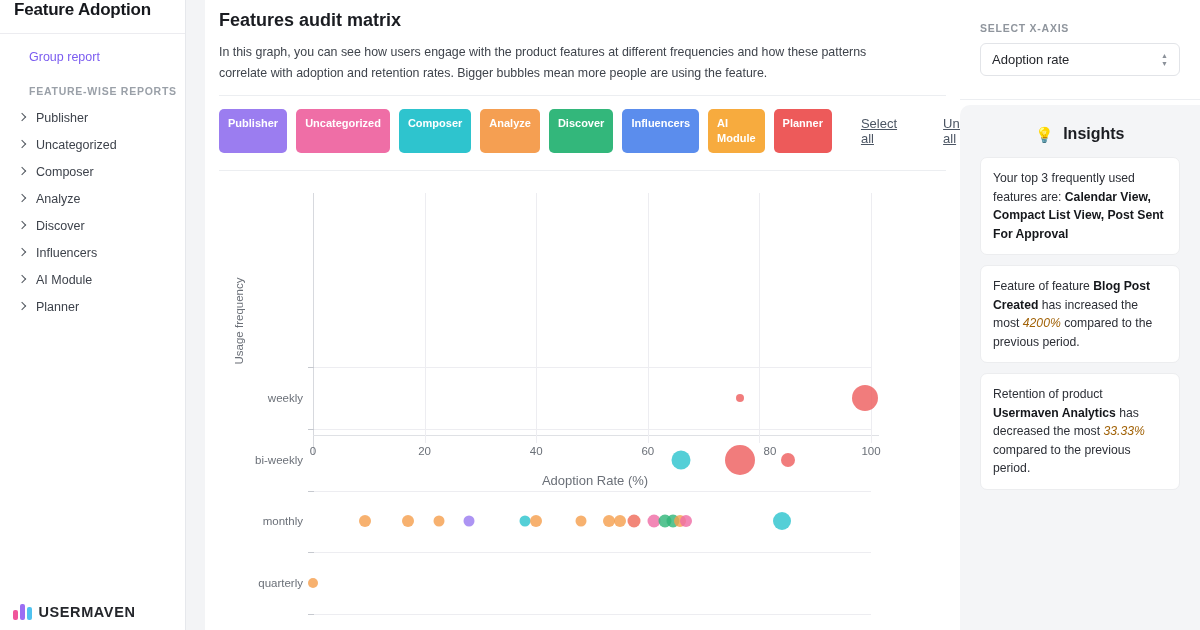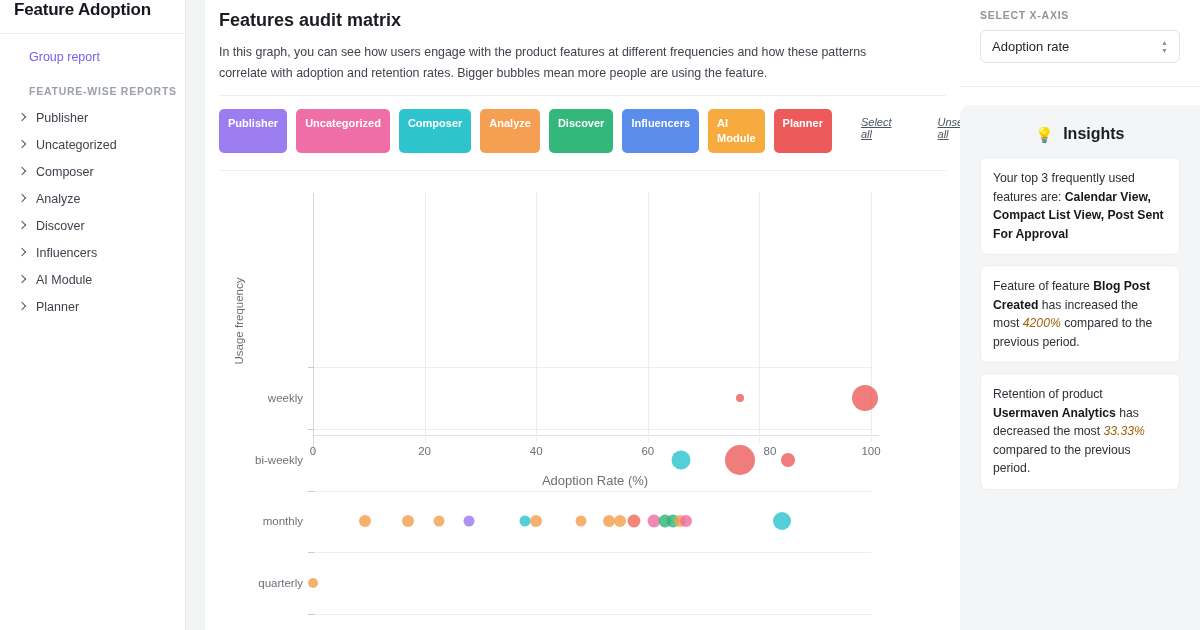--- a/index.html
+++ b/index.html
@@ -91,24 +91,23 @@
   }
   .chip {
     border-radius: 5px; color: #ffffff;
     font-size: 11px; font-weight: 600;
     padding: 7px 9px; min-height: 29px;
     display: flex; align-items: flex-start;
     cursor: pointer; line-height: 15px;
     white-space: pre-line;
   }
   .link-all {
-    font-size: 11px; color: #4b5563;
+    font-size: 13px; color: #4b5563;
     text-decoration: underline; cursor: pointer;
     margin-top: 7px;
-    font-style: italic;
   }
   .sel-all { margin-left: 20px; }
   .unsel-all { margin-left: 37px; }
   .chips-rule { margin: 17px 14px 0 14px; border-bottom: 1px solid #eceef1; }
 
   
   .chart { position: relative; width: 755px; height: 330px; margin-top: 2px; }
   .plot {
     position: absolute; left: 108px; top: 20px;
     width: 558px; height: 250px;
@@ -140,21 +139,21 @@
     transform: translateX(-50%); white-space: nowrap;
   }
   .bubble {
     position: absolute; border-radius: 50%;
     transform: translate(-50%, -50%);
     opacity: 0.82; cursor: pointer;
   }
 
   
   .right { flex: 1 1 auto; position: relative; }
-  .xaxis-box { padding: 9px 20px 0 20px; }
+  .xaxis-box { padding: 22px 20px 0 20px; }
   .xaxis-label {
     font-size: 10.5px; color: #8f959d; font-weight: 700;
     letter-spacing: 0.75px;
   }
   .select-box {
     margin-top: 9px; height: 33px;
     border: 1px solid #e2e4e8; border-radius: 6px;
     background: #ffffff;
     display: flex; align-items: center; justify-content: space-between;
     padding: 0 11px; cursor: pointer;
@@ -224,20 +223,28 @@
           <div class="nav-item">
             <span class="chev"></span>
             <span>AI Module</span>
           </div>
           <div class="nav-item">
             <span class="chev"></span>
             <span>Planner</span>
           </div>
         </div>
     </nav>
+    <div class="logo-wrap">
+      <span class="logo-bars">
+        <span class="lb lb1"></span>
+          <span class="lb lb2"></span>
+          <span class="lb lb3"></span>
+      </span>
+      <span class="logo-text">USERMAVEN</span>
+    </div>
   </aside>
   <div class="gutter"></div>
 
   <div class="main">
     <section class="center">
 
       <div class="head">
         <div class="head-title">Features audit matrix</div>
         <div class="head-desc">In this graph, you can see how users engage with the product features at different frequencies and how these patterns correlate with adoption and retention rates. Bigger bubbles mean more people are using the feature.</div>
         <div class="head-rule"></div>

